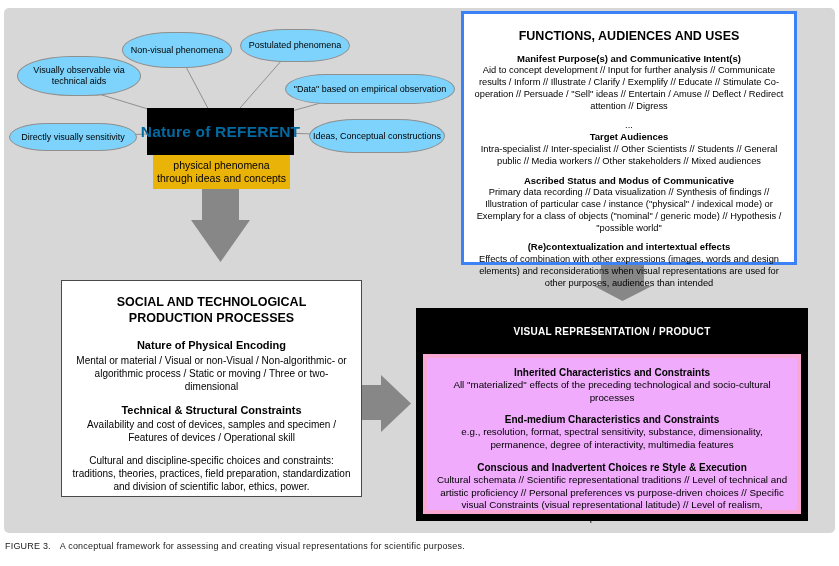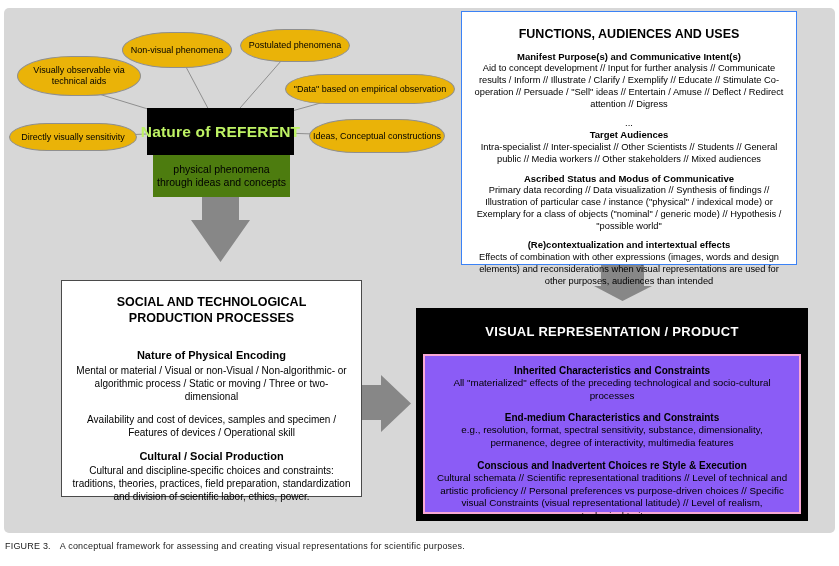--- a/index.html
+++ b/index.html
@@ -1,59 +1,59 @@
 <!DOCTYPE html>
 <html><head>
 <meta charset="utf-8">
 <style>
   html,body{margin:0;padding:0;background:#ffffff;}
   body{width:839px;height:566px;position:relative;font-family:"Liberation Sans",sans-serif;color:#000;}
   .diagram{position:absolute;left:4px;top:8px;width:831px;height:525px;background:#d7d7d7;border-radius:5px;}
   .overlay{position:absolute;left:0;top:0;z-index:0;}
 
   
-  .bubble{position:absolute;z-index:2;background:#eab308;border:1px solid #8f8f8f;
+  .bubble{position:absolute;z-index:2;background:#7dd3fc;border:1px solid #8f8f8f;
           border-radius:60px/22px;display:flex;align-items:center;justify-content:center;
           text-align:center;font-size:9px;line-height:1.2;padding:0 4px;box-sizing:border-box;}
   .nowrap{white-space:nowrap;}
 
   
   .referent-box{position:absolute;left:143px;top:100px;width:147px;height:47px;background:#000;
                 z-index:2;display:flex;align-items:center;justify-content:center;}
-  .referent-title{color:#bef264;font-weight:bold;font-size:15.5px;letter-spacing:.2px;white-space:nowrap;}
-  .referent-sub{position:absolute;left:149px;top:147px;width:137px;height:42px;background:#4d7c0f;z-index:2;
+  .referent-title{color:#0369a1;font-weight:bold;font-size:15.5px;letter-spacing:.2px;white-space:nowrap;}
+  .referent-sub{position:absolute;left:149px;top:147px;width:137px;height:34px;background:#eab308;z-index:2;
                 display:flex;align-items:center;justify-content:center;text-align:center;
                 font-size:10.5px;line-height:1.25;padding:1px 4px;box-sizing:border-box;}
 
   
   .functions-box{position:absolute;left:457px;top:3px;width:336px;height:254px;background:#fff;
-                 border:1px solid #3b82f6;box-sizing:border-box;z-index:2;
+                 border:3px solid #3b82f6;box-sizing:border-box;z-index:2;
                  padding:7px 10px;text-align:center;}
   .box-title{font-weight:bold;font-size:12.5px;margin:8px 0 10px 0;}
   .sec{margin-bottom:7px;}
   .sec-h{font-weight:bold;font-size:9.5px;line-height:1.3;}
   .sec-b{font-size:9.3px;line-height:1.28;}
   .ellipsis-line{font-size:9.5px;line-height:1;margin:1px 0 2px 0;text-align:center;}
 
   
   .production-box{position:absolute;left:57px;top:272px;width:301px;height:217px;background:#fff;
                   border:1px solid #4a4a4a;box-sizing:border-box;z-index:2;
                   padding:10px 8px;text-align:center;}
-  .production-box .box-title{font-size:12.5px;margin:4px auto 22px auto;max-width:230px;line-height:1.25;}
+  .production-box .box-title{font-size:12.5px;margin:4px auto 12px auto;max-width:230px;line-height:1.25;}
   .production-box .sec{margin-bottom:10px;}
   .production-box .sec-h{font-size:11px;margin-bottom:1px;}
   .production-box .sec-b{font-size:10px;line-height:1.3;}
 
   
   .product-box{position:absolute;left:412px;top:300px;width:392px;height:213px;background:#000;
                box-sizing:border-box;z-index:2;}
-  .product-header{color:#fff;font-weight:bold;font-size:13px;text-align:center;
+  .product-header{color:#fff;font-weight:bold;font-size:10px;text-align:center;
                   height:46px;display:flex;align-items:center;justify-content:center;letter-spacing:.3px;}
-  .product-inner{position:absolute;left:7px;right:7px;top:46px;bottom:7px;background:#8b5cf6;
-                 border:2px solid #f9a8d4;box-sizing:border-box;padding:8px 8px;text-align:center;}
+  .product-inner{position:absolute;left:7px;right:7px;top:46px;bottom:7px;background:#f0abfc;
+                 border:4px solid #f9a8d4;box-sizing:border-box;padding:8px 8px;text-align:center;}
   .product-inner .sec{margin-bottom:9px;}
   .product-inner .sec-h{font-size:10px;}
   .product-inner .sec-b{font-size:9.8px;line-height:1.3;}
 
   
   .caption{position:absolute;left:5px;top:541px;font-size:9px;color:#1a1a1a;letter-spacing:.2px;}
   .caption .cap-label{margin-right:9px;}
 </style>
 </head>
 <body>
@@ -107,24 +107,24 @@
     </div>
   </div>
 
   <div class="production-box">
     <div class="box-title">SOCIAL AND TECHNOLOGICAL PRODUCTION PROCESSES</div>
     <div class="sec">
       <div class="sec-h">Nature of Physical Encoding</div>
       <div class="sec-b">Mental or material / Visual or non-Visual / Non-algorithmic- or algorithmic process / Static or moving / Three or two-dimensional</div>
     </div>
     <div class="sec">
+      <div class="sec-h">Technical &amp; Structural Constraints</div>
       <div class="sec-b">Availability and cost of devices, samples and specimen / Features of devices / Operational skill</div>
     </div>
     <div class="sec">
-      <div class="sec-h">Cultural / Social Production</div>
       <div class="sec-b">Cultural and discipline-specific choices and constraints: traditions, theories, practices, field preparation, standardization and division of scientific labor, ethics, power.</div>
     </div>
   </div>
 
   <div class="product-box">
     <div class="product-header">VISUAL REPRESENTATION / PRODUCT</div>
     <div class="product-inner">
       <div class="sec">
         <div class="sec-h">Inherited Characteristics and Constraints</div>
         <div class="sec-b">All "materialized" effects of the preceding technological and socio-cultural processes</div>

